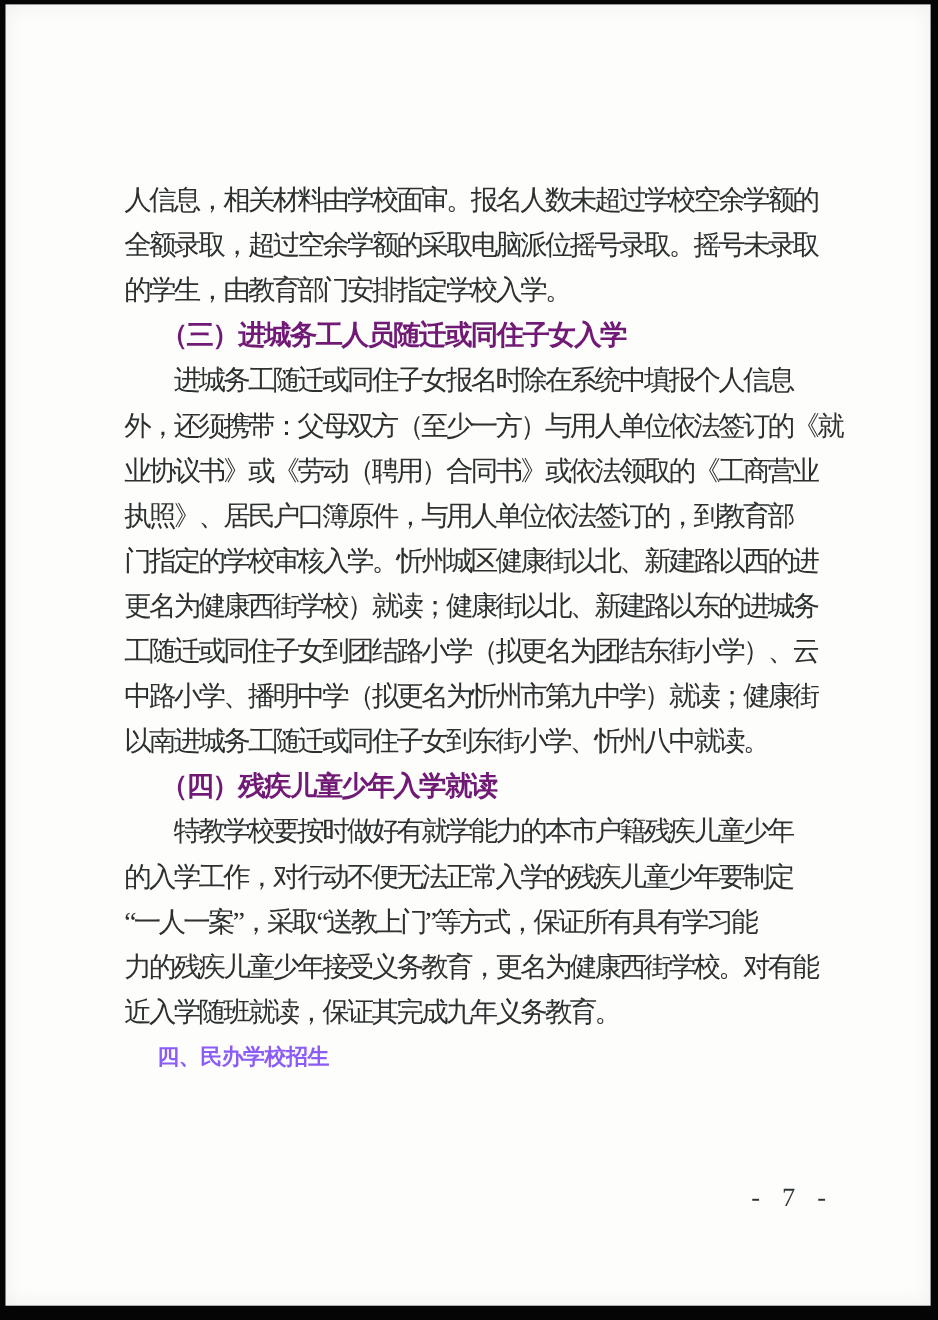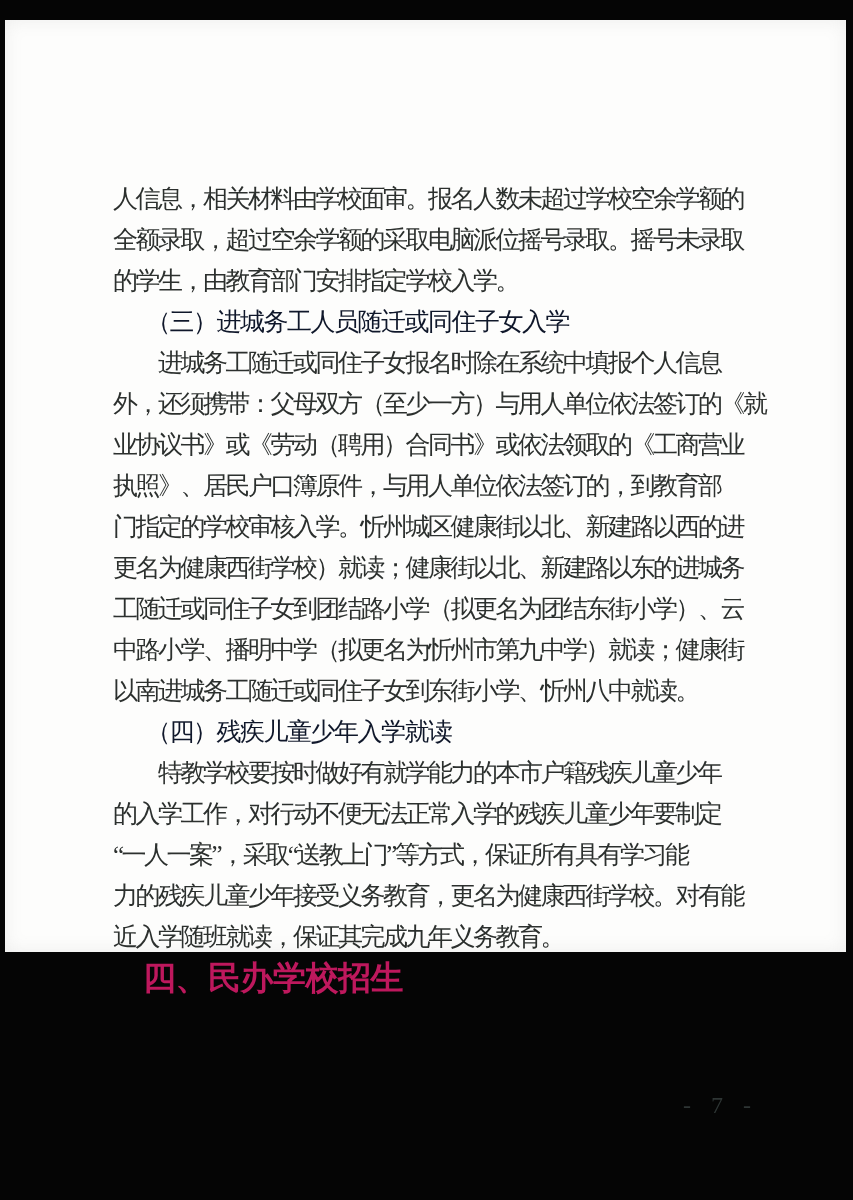--- a/index.html
+++ b/index.html
@@ -12,23 +12,23 @@
   }
   .scan-backdrop {
     position: relative;
     width: 853px;
     height: 1200px;
     background: #050505;
   }
   .page {
     position: absolute;
     left: 5px;
-    top: 20px;
+    top: 4px;
     width: 841px;
-    height: 932px;
+    height: 1183px;
     background: #fdfdfc;
     box-shadow: inset 0 0 18px rgba(120,120,120,0.12);
   }
   .content {
     position: absolute;
     left: 108px;
     top: 158px;
     width: 660px;
   }
   .line {
@@ -37,32 +37,32 @@
     font-family: "Liberation Serif", "DejaVu Serif", serif;
     font-size: 25px;
     letter-spacing: -2.5px;
     color: #2c302e;
     white-space: nowrap;
   }
   .line.indent {
     text-indent: 45px;
   }
   .line.heading {
-    font-weight: 400;
+    font-weight: 700;
     text-indent: 33px;
     letter-spacing: -1.5px;
-    color: #0f172a;
+    color: #701a75;
   }
   .line.title {
     font-family: "Liberation Sans", "DejaVu Sans", sans-serif;
     font-weight: 700;
     text-indent: 30px;
     letter-spacing: -0.5px;
-    font-size: 33px;
-    color: #be185d;
+    font-size: 20px;
+    color: #8b5cf6;
   }
   .page-number {
     position: absolute;
     left: 678px;
     top: 1072px;
     font-family: "Liberation Serif", "DejaVu Serif", serif;
     font-size: 24px;
     letter-spacing: 7px;
     color: #2e3534;
     white-space: nowrap;

